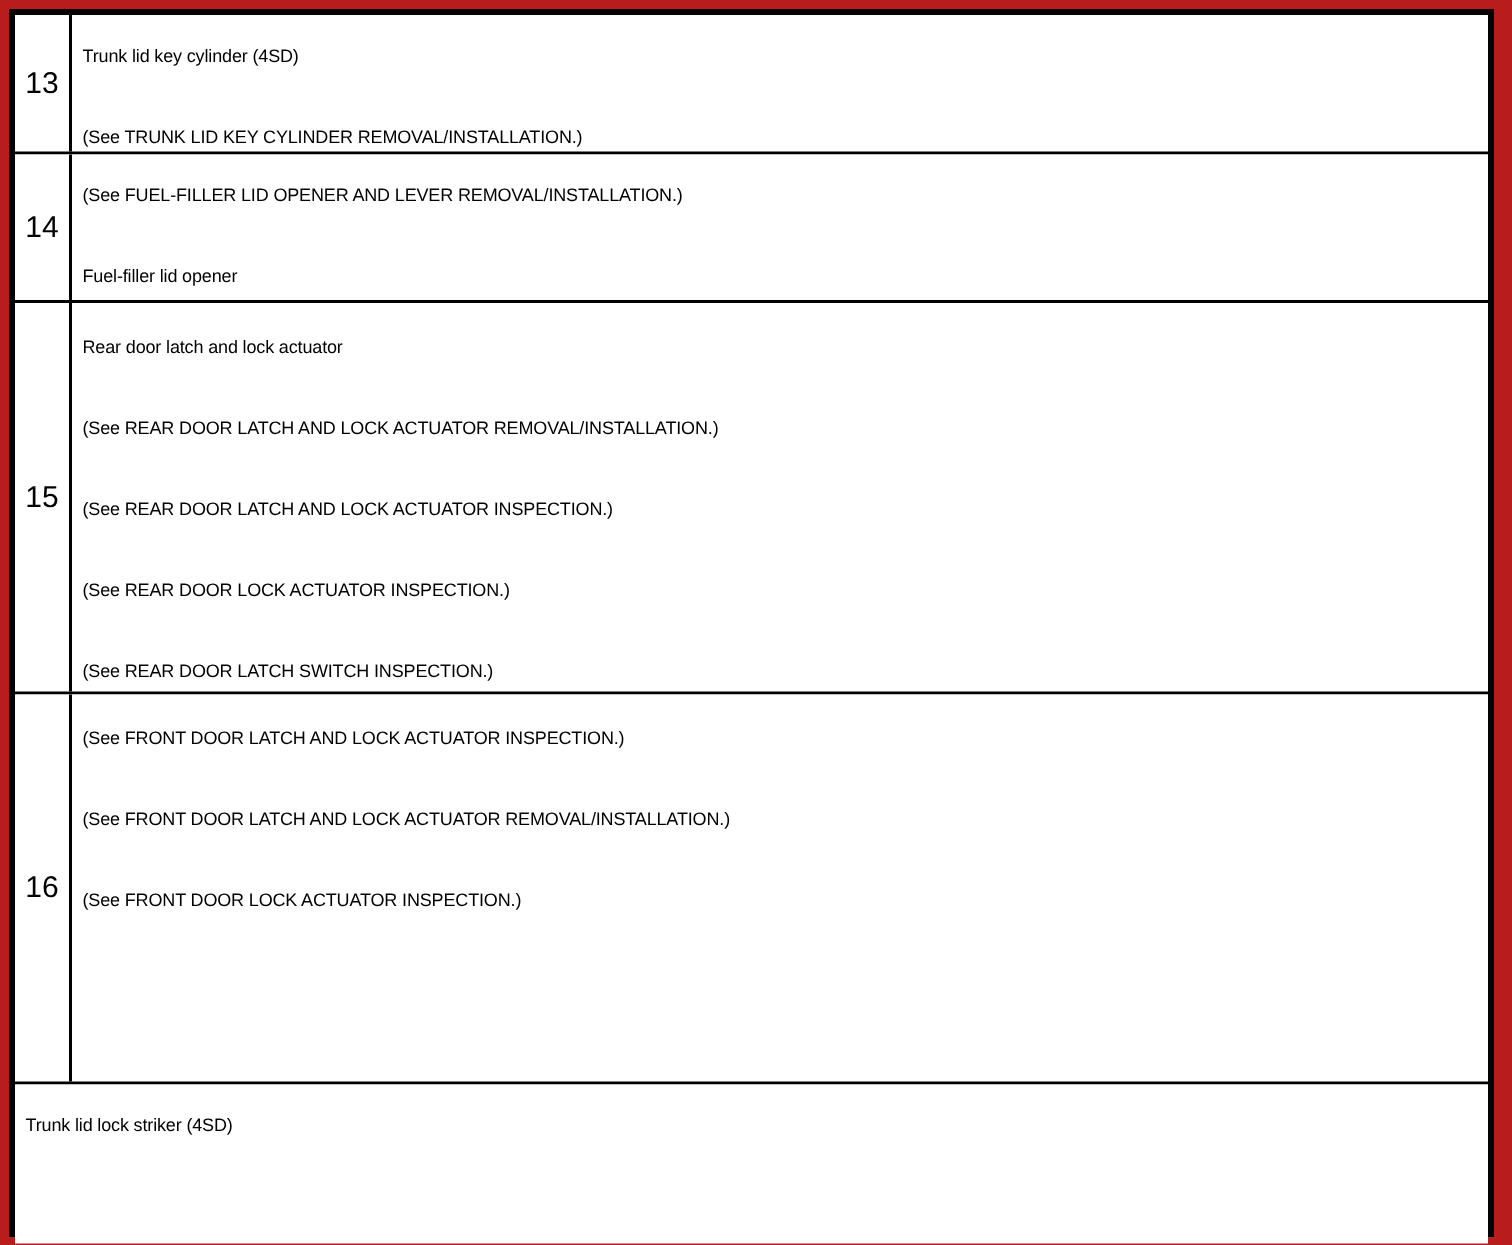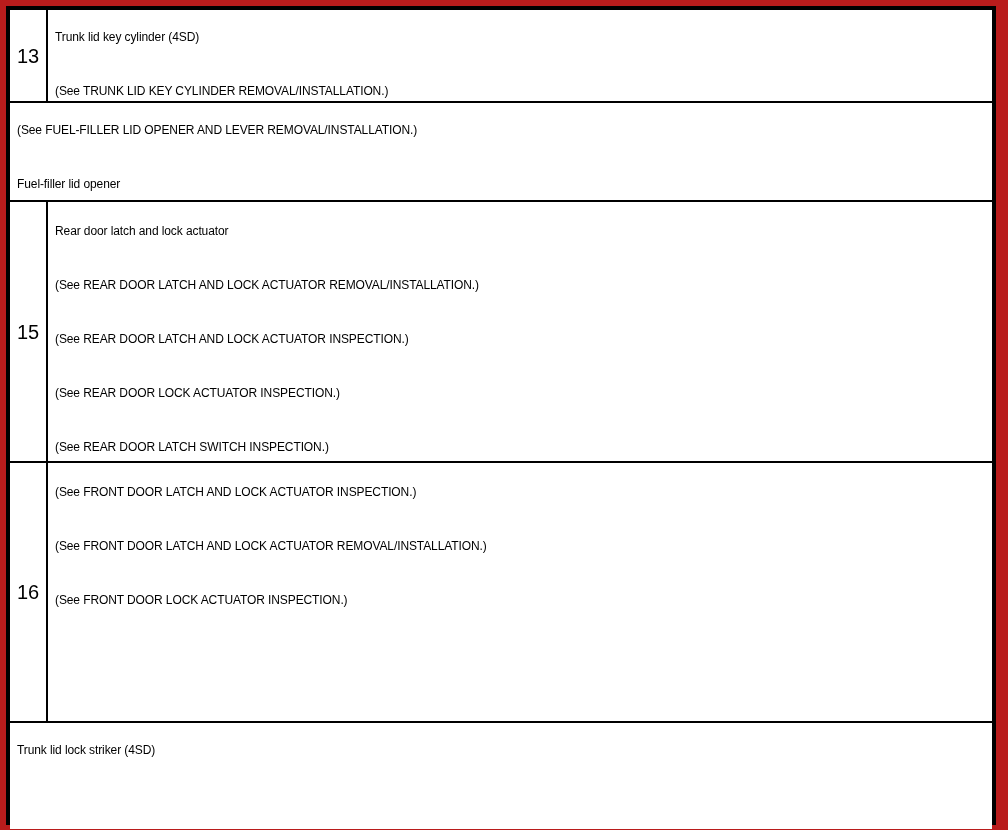--- a/index.html
+++ b/index.html
@@ -113,20 +113,23 @@
         <div class="cell-num">
           <span>13</span>
         </div>
         <div class="cell-body">
           <div class="txt-line">Trunk lid key cylinder (4SD)</div>
           <div class="txt-line">(See TRUNK LID KEY CYLINDER REMOVAL/INSTALLATION.)</div>
         </div>
       </div>
 
       <div class="row row-h99">
+        <div class="cell-num">
+          <span>14</span>
+        </div>
         <div class="cell-body">
           <div class="txt-line">(See FUEL-FILLER LID OPENER AND LEVER REMOVAL/INSTALLATION.)</div>
           <div class="txt-line">Fuel-filler lid opener</div>
         </div>
       </div>
 
       <div class="row row-h261">
         <div class="cell-num">
           <span>15</span>
         </div>

